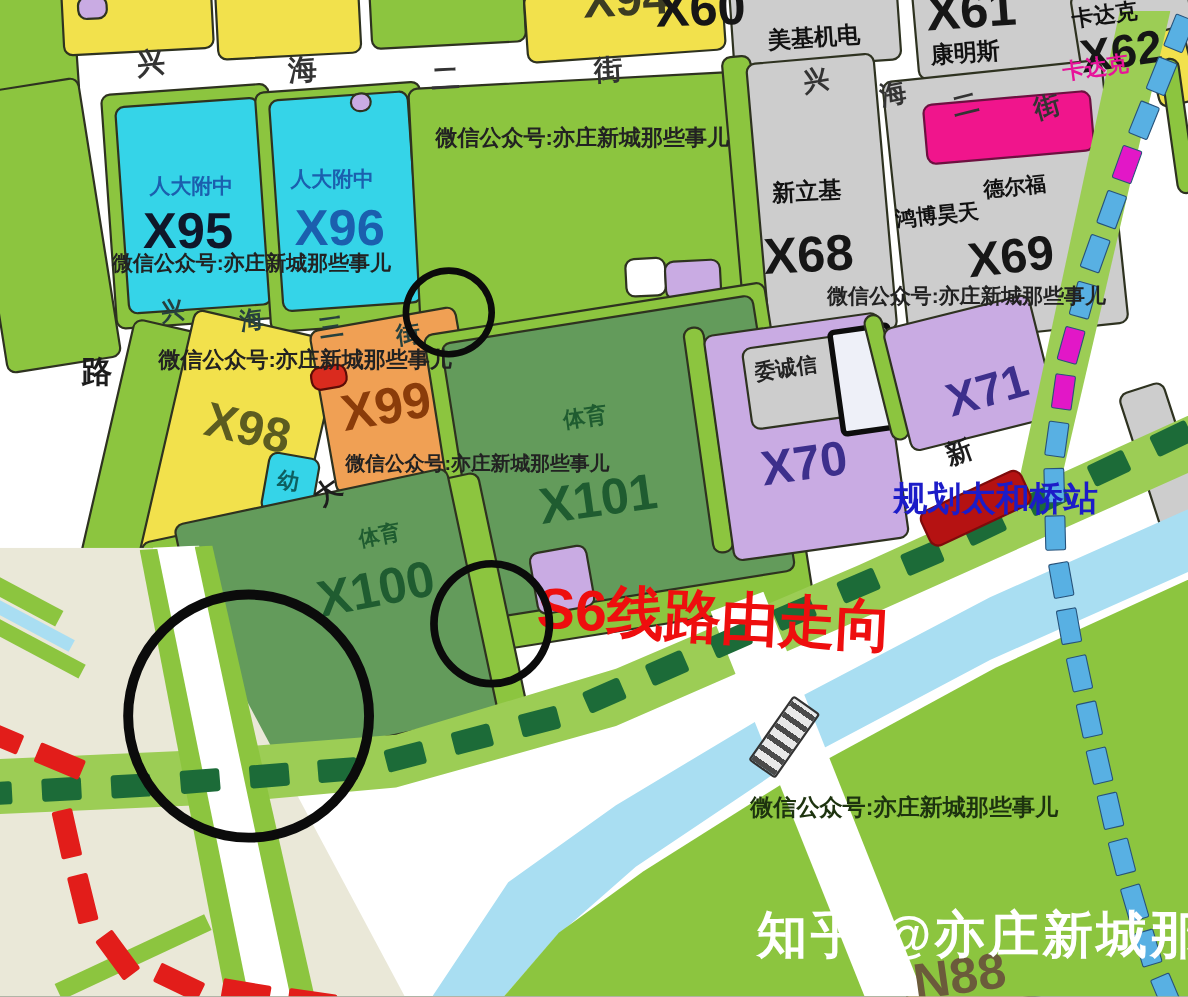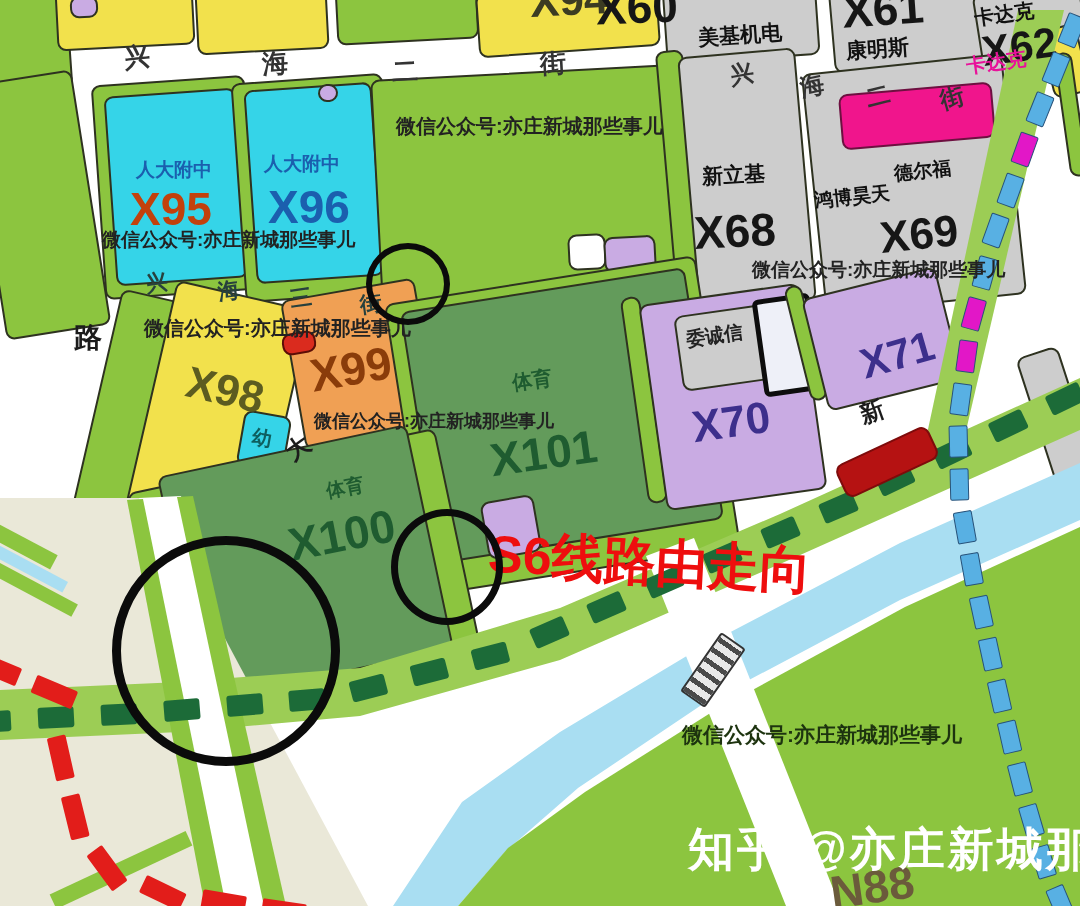--- a/index.html
+++ b/index.html
@@ -97,21 +97,21 @@
 
   <span class="lab" style="left:530px;top:-22px;font-size:44px;color:#3c3c22;transform:rotate(-3deg);">X94</span>
   <span class="lab" style="left:596px;top:-16px;font-size:46px;color:#161616;transform:rotate(-2deg);">X60</span>
   <span class="lab" style="left:698px;top:24px;font-size:21px;color:#111;transform:rotate(-4deg);">美基机电</span>
   <span class="lab" style="left:842px;top:-14px;font-size:46px;color:#161616;transform:rotate(-4deg);">X61</span>
   <span class="lab" style="left:846px;top:38px;font-size:21px;color:#111;transform:rotate(-4deg);">康明斯</span>
   <span class="lab" style="left:974px;top:4px;font-size:20px;color:#111;transform:rotate(-8deg);">卡达克</span>
   <span class="lab" style="left:982px;top:26px;font-size:42px;color:#161616;transform:rotate(-8deg);">X62</span>
   <span class="lab" style="left:966px;top:52px;font-size:20px;color:#e8129a;transform:rotate(-8deg);">卡达克</span>
   <span class="lab" style="left:136px;top:160px;font-size:19px;color:#1b5fae;">人大附中</span>
-  <span class="lab" style="left:130px;top:186px;font-size:46px;color:#c2410c;">X95</span>
+  <span class="lab" style="left:130px;top:186px;font-size:46px;color:#0f172a;">X95</span>
   <span class="lab" style="left:264px;top:154px;font-size:19px;color:#1b5fae;">人大附中</span>
   <span class="lab" style="left:268px;top:184px;font-size:46px;color:#1b5fae;">X96</span>
   <span class="lab" style="left:702px;top:164px;font-size:21px;color:#111;transform:rotate(-3deg);">新立基</span>
   <span class="lab" style="left:694px;top:208px;font-size:46px;color:#161616;transform:rotate(-3deg);">X68</span>
   <span class="lab" style="left:894px;top:161px;font-size:19px;color:#111;transform:rotate(-6deg);">德尔福</span>
   <span class="lab" style="left:814px;top:187px;font-size:19px;color:#111;transform:rotate(-6deg);">鸿博昊天</span>
   <span class="lab" style="left:880px;top:212px;font-size:44px;color:#161616;transform:rotate(-6deg);">X69</span>
   <span class="lab" style="left:186px;top:368px;font-size:44px;color:#5c5c20;transform:rotate(13deg);">X98</span>
   <span class="lab" style="left:252px;top:428px;font-size:20px;color:#0e5f5f;transform:rotate(10deg);">幼</span>
   <span class="lab" style="left:310px;top:346px;font-size:46px;color:#8a3c0a;transform:rotate(-10deg);">X99</span>
@@ -135,20 +135,21 @@
 
   <span class="wm" style="left:396px;top:116px;font-size:20px;">微信公众号:亦庄新城那些事儿</span>
   <span class="wm" style="left:102px;top:230px;font-size:19px;">微信公众号:亦庄新城那些事儿</span>
   <span class="wm" style="left:752px;top:260px;font-size:19px;">微信公众号:亦庄新城那些事儿</span>
   <span class="wm" style="left:144px;top:318px;font-size:20px;">微信公众号:亦庄新城那些事儿</span>
   <span class="wm" style="left:314px;top:412px;font-size:18px;">微信公众号:亦庄新城那些事儿</span>
   <span class="wm" style="left:682px;top:724px;font-size:21px;color:#1d330f;">微信公众号:亦庄新城那些事儿</span>
   <span class="wm" style="left:688px;top:826px;font-size:46px;color:#ffffff;letter-spacing:3px;z-index:9;font-weight:bold;">知乎 @亦庄新城那些事儿</span>
 
   <span class="lab" style="left:488px;top:536px;font-size:52px;color:#ee0e0e;transform:rotate(3deg);z-index:7;">S6线路由走向</span>
+  <span class="lab" style="left:812px;top:438px;font-size:31px;color:#1c1cc8;z-index:7;">规划太和桥站</span>
 
   <div class="circ" style="left:366px;top:243px;width:84px;height:82px;border-width:6px;"></div>
   <div class="circ" style="left:391px;top:509px;width:112px;height:116px;border-width:7px;"></div>
   <div class="circ" style="left:112px;top:536px;width:228px;height:230px;border-width:9px;"></div>
 <div class="dash" style="left: -25px; top: 711.5px; width: 36px; height: 21px; background: rgb(28, 107, 56); transform: rotate(-0.0540015rad); transform-origin: 0px 50%; z-index: 5; border-radius: 3px;"></div>
     <div class="dash" style="left: 37.9082px; top: 708.1px; width: 36px; height: 21px; background: rgb(28, 107, 56); transform: rotate(-0.0540015rad); transform-origin: 0px 50%; z-index: 5; border-radius: 3px;"></div>
     <div class="dash" style="left: 100.816px; top: 704.699px; width: 36px; height: 21px; background: rgb(28, 107, 56); transform: rotate(-0.0540015rad); transform-origin: 0px 50%; z-index: 5; border-radius: 3px;"></div>
     <div class="dash" style="left: 163.717px; top: 701.194px; width: 36px; height: 21px; background: rgb(28, 107, 56); transform: rotate(-0.0821675rad); transform-origin: 0px 50%; z-index: 5; border-radius: 3px;"></div>
     <div class="dash" style="left: 226.505px; top: 696.023px; width: 36px; height: 21px; background: rgb(28, 107, 56); transform: rotate(-0.0821675rad); transform-origin: 0px 50%; z-index: 5; border-radius: 3px;"></div>
     <div class="dash" style="left: 289.292px; top: 690.852px; width: 36px; height: 21px; background: rgb(28, 107, 56); transform: rotate(-0.0821675rad); transform-origin: 0px 50%; z-index: 5; border-radius: 3px;"></div>

